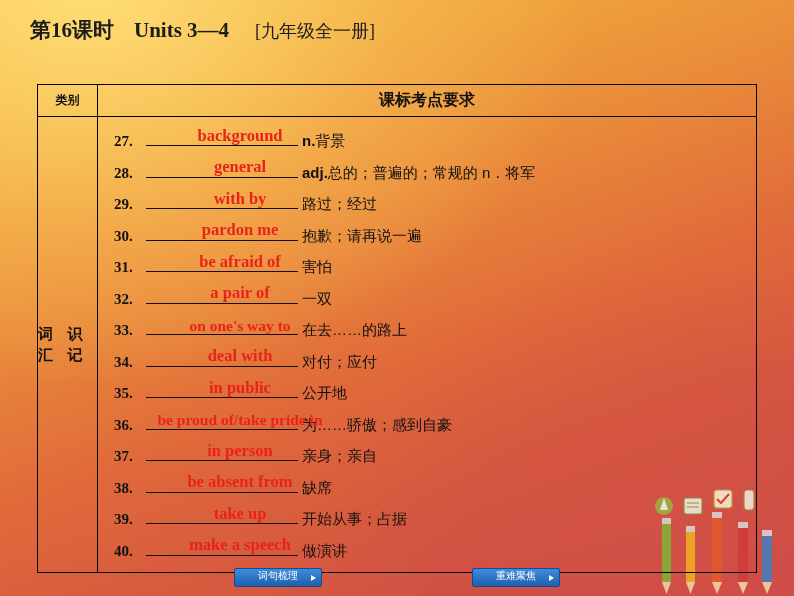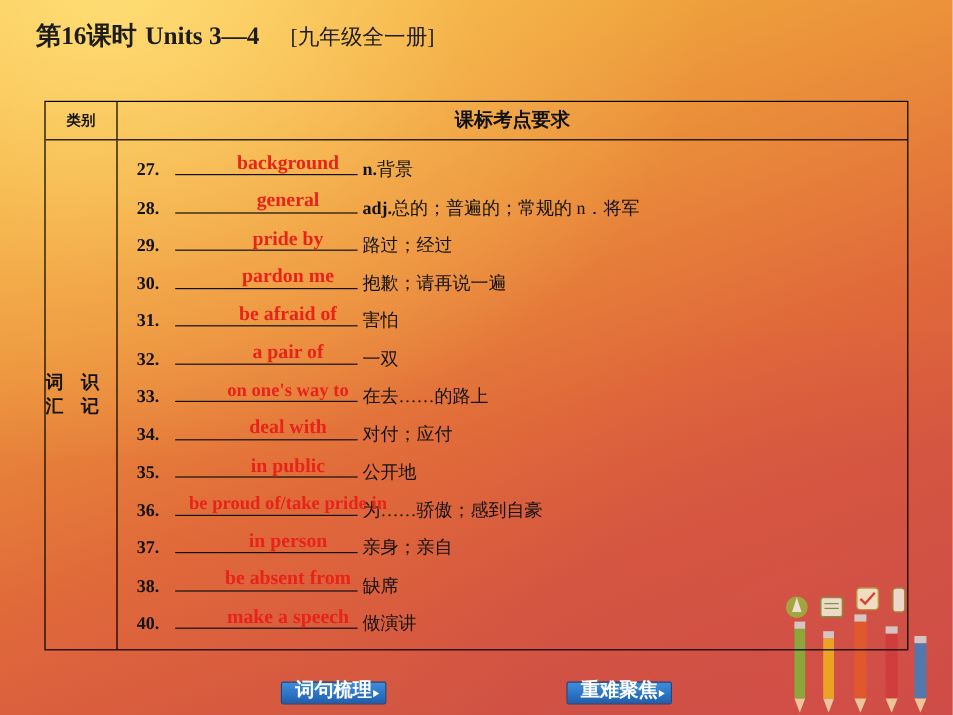--- a/index.html
+++ b/index.html
@@ -49,21 +49,21 @@
     font-size: 21px;
     font-weight: bold;
     color: #1c1c1c;
     font-family: "Liberation Serif", serif;
     letter-spacing: 0px;
   }
   .header .units {
     font-size: 21px;
     font-weight: bold;
     color: #1c1c1c;
-    margin-left: 7px;
+    margin-left: 20px;
     font-family: "Liberation Serif", serif;
   }
   .header .book {
     font-size: 18px;
     color: #1c1c1c;
     margin-left: 26px;
     font-family: "Liberation Serif", serif;
   }
 
   
@@ -153,21 +153,21 @@
     font-weight: bold;
     font-family: "Liberation Serif", serif;
     line-height: 1;
     padding-left: 36px;
   }
   .ans.wide { font-size: 15.5px; }
   .meaning {
     font-size: 15px;
     color: #111;
     white-space: nowrap;
-    font-family: Liberation Serif, serif;
+    font-family: Liberation Sans, sans-serif;
   }
   .meaning b { font-weight: bold; }
 
   
   .btns {
     position: absolute;
     left: 0; right: 0;
     bottom: 8px;
     height: 20px;
     z-index: 6;
@@ -175,24 +175,24 @@
     justify-content: center;
     gap: 150px;
   }
   .btn {
     width: 86px;
     height: 17px;
     background: linear-gradient(#3e8ddd, #1e5fae);
     border: 1px solid #164b8c;
     border-radius: 2px;
     color: #fff;
-    font-size: 16px;
-    font-weight: bold;
-    display: flex;
-    align-items: flex-end;
+    font-size: 10px;
+    font-weight: normal;
+    display: flex;
+    align-items: flex-start;
     justify-content: center;
     position: relative;
     font-family: "Liberation Sans", sans-serif;
   }
   .btn .arrow {
     position: absolute;
     right: 5px;
     top: 50%;
     transform: translateY(-50%);
     width: 0; height: 0;
@@ -247,21 +247,21 @@
           <span class="num">28.</span>
           <span class="blank">
               <span class="ans">general</span>
             </span>
           <span class="meaning"><b>adj.</b><span>总的；普遍的；常规的   n．将军</span></span>
         </div>
 
         <div class="row">
           <span class="num">29.</span>
           <span class="blank">
-              <span class="ans">pride by</span>
+              <span class="ans">with by</span>
             </span>
           <span class="meaning"><b></b><span>路过；经过</span></span>
         </div>
 
         <div class="row">
           <span class="num">30.</span>
           <span class="blank">
               <span class="ans">pardon me</span>
             </span>
           <span class="meaning"><b></b><span>抱歉；请再说一遍</span></span>
@@ -324,20 +324,27 @@
         </div>
 
         <div class="row">
           <span class="num">38.</span>
           <span class="blank">
               <span class="ans">be absent from</span>
             </span>
           <span class="meaning"><b></b><span>缺席</span></span>
         </div>
 
+        <div class="row">
+          <span class="num">39.</span>
+          <span class="blank">
+              <span class="ans">take up</span>
+            </span>
+          <span class="meaning"><b></b><span>开始从事；占据</span></span>
+        </div>
 
         <div class="row">
           <span class="num">40.</span>
           <span class="blank">
               <span class="ans">make a speech</span>
             </span>
           <span class="meaning"><b></b><span>做演讲</span></span>
         </div>
 
       </div>

